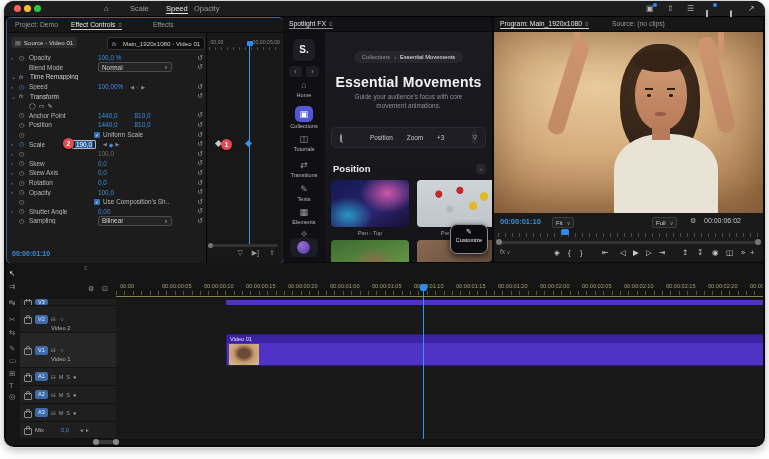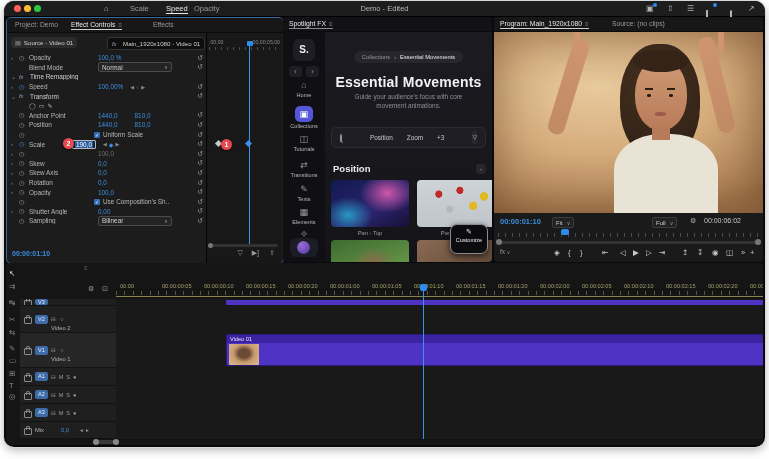--- a/index.html
+++ b/index.html
@@ -107,21 +107,20 @@
 <div class="win">
 
   <div class="mbar">
     <span class="tl" style="left:10px;background:#ff5f57"></span>
     <span class="tl" style="left:20px;background:#febc2e"></span>
     <span class="tl" style="left:30px;background:#28c840"></span>
     <span class="mitem" style="left:100px;color:#c0c0c0">⌂</span>
     <span class="mitem" style="left:126px">Scale</span>
     <span class="mitem" style="left:162px;color:#e8e8e8;border-bottom:1px solid #e8e8e8">Speed</span>
     <span class="mitem" style="left:190px">Opacity</span>
-    <span class="mtitle">Demo - Edited</span>
     <span id="winicons"><span class="wicon " style="left: 642px;">▣</span><span class="wicon " style="left: 663px;">⇧</span><span class="wicon " style="left: 683px;">☰</span><span class="wicon bell" style="left: 702px;"></span><span class="wicon chat" style="left: 724px;"></span><span class="wicon " style="left: 744px;">↗</span></span>
   <span class="bluedot" style="left: 649px;"></span><span class="bluedot" style="left: 709px;"></span></div>
 
   <div class="panel" style="left:2px;top:16px;width:276px;height:245px;border:1px solid #35699f;border-radius:5px">
     <div class="tabrow">
       <span class="ptab" style="left:8px">Project: Demo</span>
       <span class="ptab on" style="left:64px"><span>Effect Controls</span><span class="hamb">≡</span></span>
       <span class="ptab" style="left:146px">Effects</span>
     </div>
     <div class="chip" style="left:4px;background:#2b2b2b">

